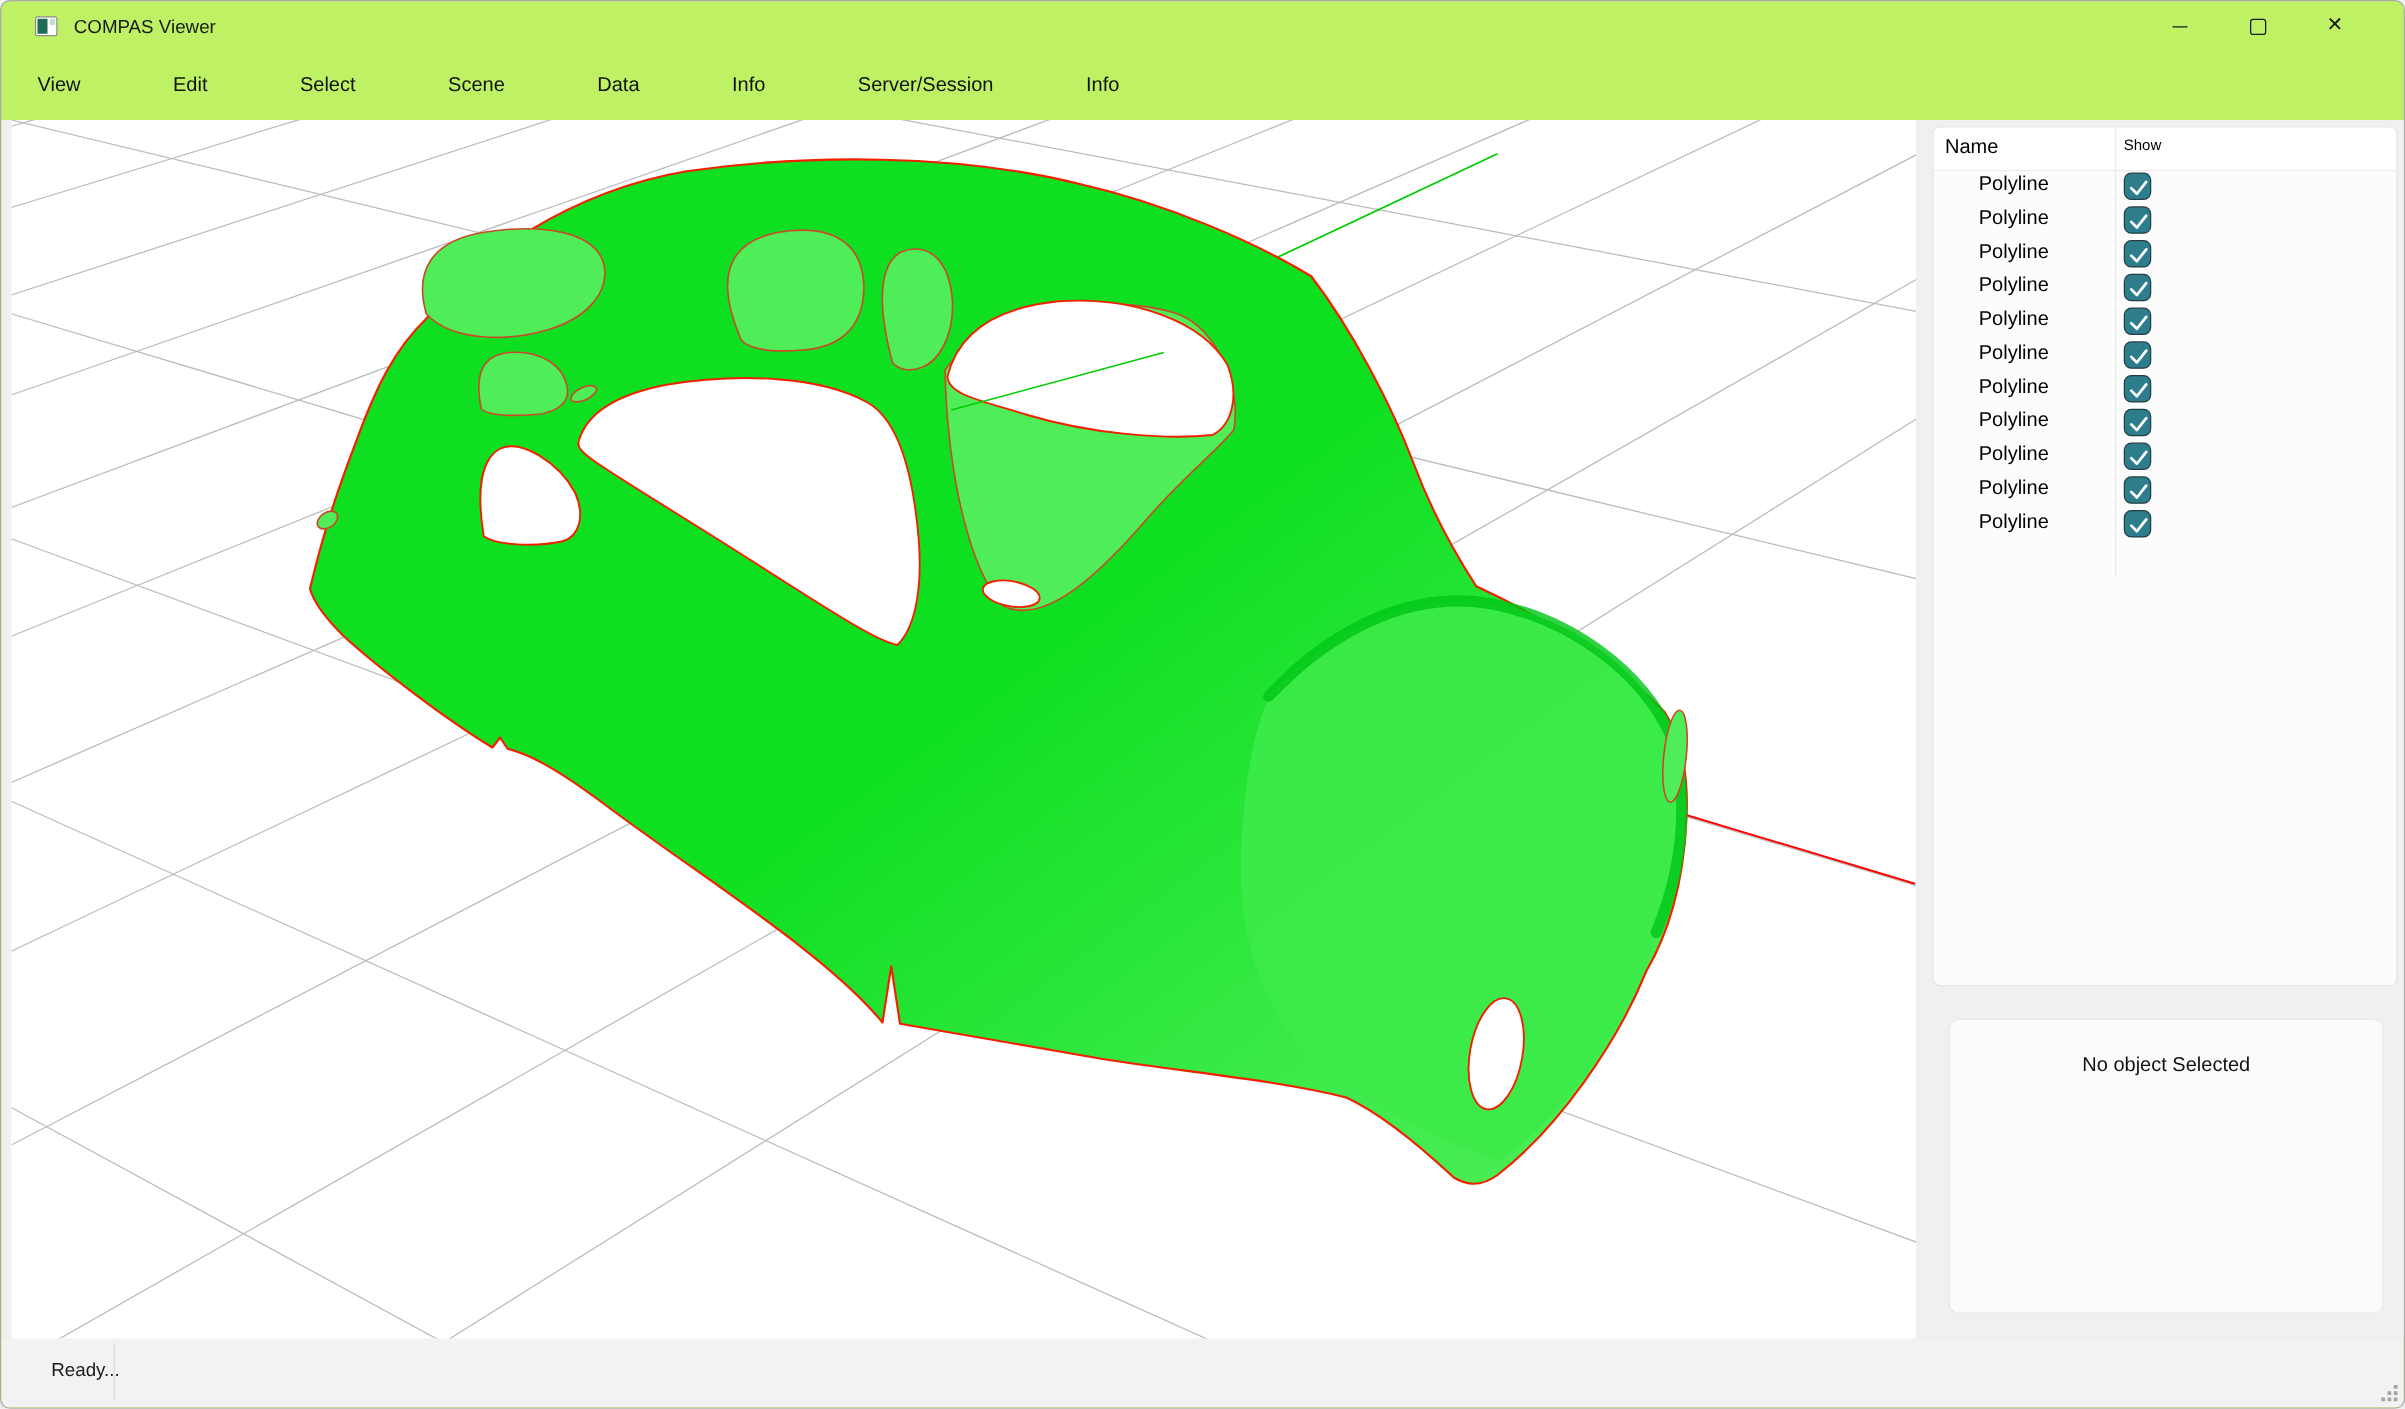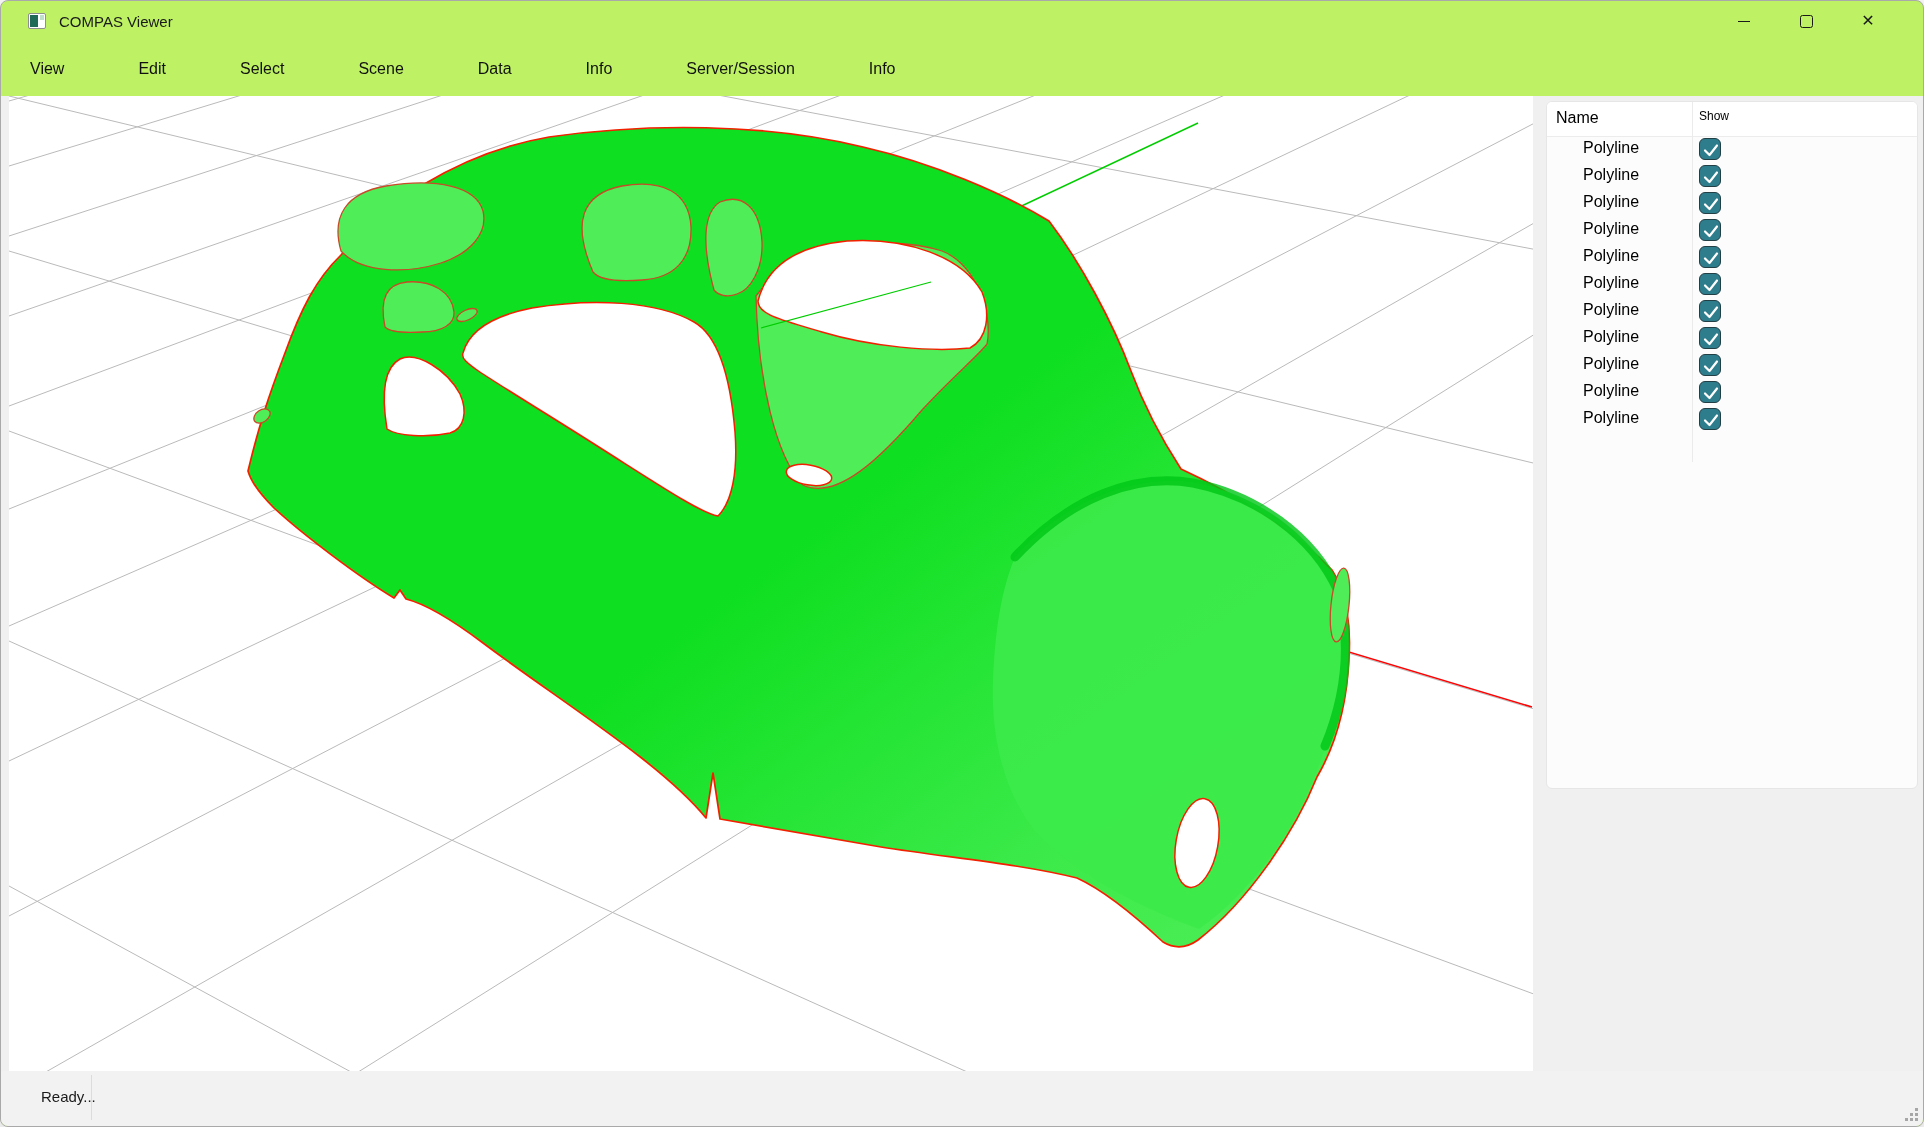--- a/index.html
+++ b/index.html
@@ -323,20 +323,23 @@
             <div class="tree-row">
               <span class="obj-name">Polyline</span>
               <div class="checkbox">
                 <svg width="22" height="22" viewBox="0 0 22 22">
                   <polyline points="5,11.5 9.5,16 17,6.5" fill="none" stroke="#ffffff" stroke-width="2.2" stroke-linecap="round" stroke-linejoin="round"></polyline>
                 </svg>
               </div>
             </div>
           </div>
       </div>
+      <div class="detail-card">
+        <div class="detail-text">No object Selected</div>
+      </div>
     </aside>
 
   </div>
 
   <div class="statusbar">
     <span class="status-text">Ready...</span>
     <span class="status-sep"></span>
     <svg class="resize-grip" width="18" height="18">
       <g fill="#a6a6a6">
         <rect x="13" y="13" width="3" height="3"></rect>

